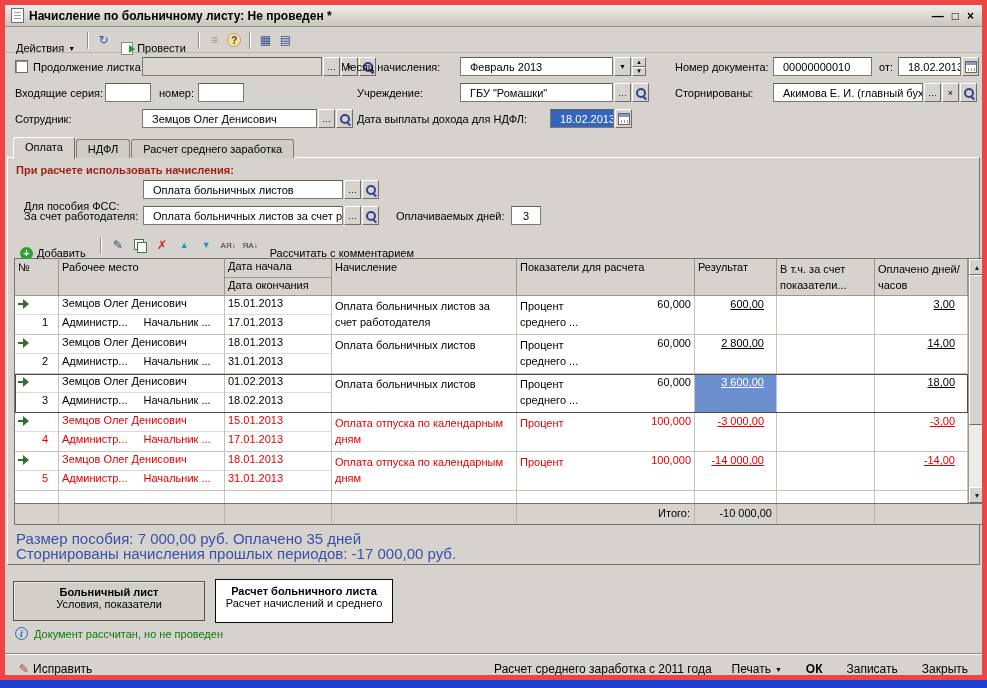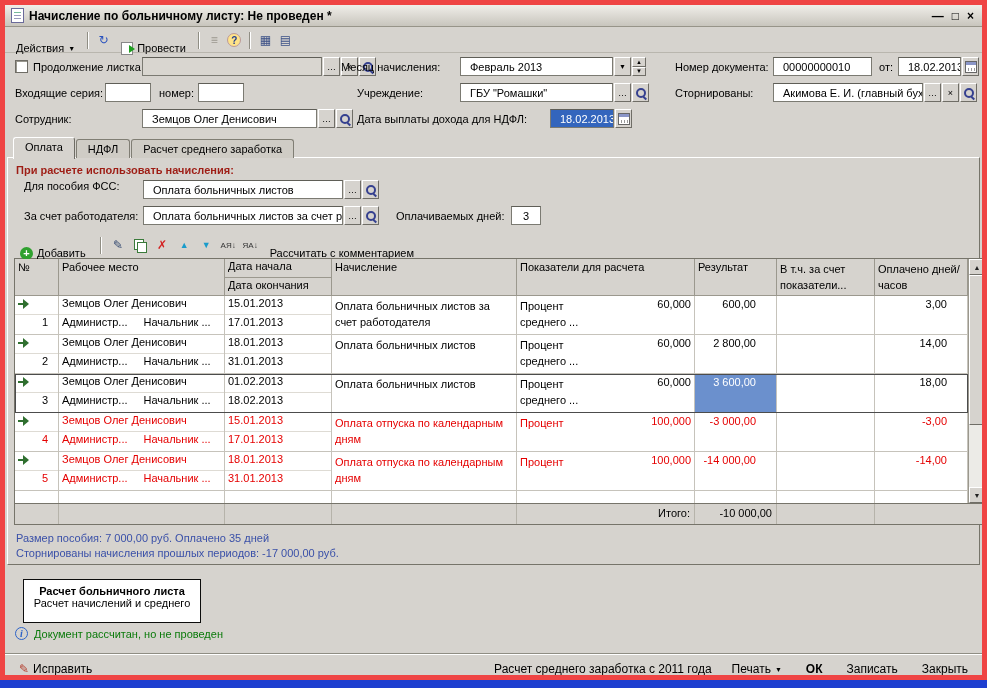--- a/index.html
+++ b/index.html
@@ -87,37 +87,37 @@
   .sub.top { border-bottom:1px solid #dedbd4; }
   .c-num .sub.bot { text-align:right; padding-right:10px; }
   .row-arrow { position:relative; display:inline-block; width:12px; height:10px; top:2px; }
   .row-arrow::before { content:""; position:absolute; left:0; top:4px; width:5px; height:2px; background:#2f6f2f; }
   .row-arrow::after { content:""; position:absolute; left:5px; top:0; border-left:6px solid #2f6f2f; border-top:5px solid transparent; border-bottom:5px solid transparent; }
   .pos { display:flex; gap:16px; }
   .c-accr { padding:2px 3px; line-height:16px; white-space:normal; }
   .c-ind { display:flex; justify-content:space-between; padding:2px 3px; }
   .ind-name div { line-height:16px; white-space:nowrap; }
   .ind-val { text-align:right; }
-  .c-res,.c-paid { text-align:right; padding:2px 20px 0 3px; }
+  .c-res,.c-paid { text-align:right; padding:2px 12px 0 3px;text-decoration:underline; }
   .rec.neg,.rec.neg .cell { color:#e50000; }
   .rec.current { outline:1px solid #4c4c4c; outline-offset:-1px; }
   .rec.current .c-res { background:#6b90cd; color:#fff; }
   .filler { height:12px; }
   .filler .cell { height:12px; }
 
   .vscroll { width:17px; background:#ecebe7; border-left:1px solid #9b988e; display:flex; flex-direction:column; }
   .sbtn { height:16px; display:flex; align-items:center; justify-content:center; font-size:7px; color:#222; }
   .strack { flex:1; position:relative; }
   .sthumb { position:absolute; left:0; right:0; top:0; height:150px; }
 
   .totals { width:972px; margin-left:6px; border:1px solid #76746a; border-top:none; background:#d6d3ce; display:grid; grid-template-columns:44px 166px 107px 185px 178px 82px 98px 110px; }
   .tcell { border-right:1px solid #b6b3aa; padding:3px 4px; height:20px; font-size:11px; }
   .tcell.r { text-align:right; }
 
-  .summary { margin:6px 0 0 8px; color:#3a50a8; font-size:11px; line-height:15px; }
+  .summary { margin:6px 0 0 8px; color:#3a50a8; font-size:15px; line-height:15px; }
 
   
   .bottom-tabs { position:absolute; top:574px; left:8px; display:flex; align-items:flex-start; z-index:1; }
   .btab { text-align:center; }
   .btab .t { font-weight:bold; font-size:11px; }
   .btab .s { font-size:11px; }
   .btab1 { width:192px; height:40px; margin-top:2px; background:#d2cfc8; border:1px solid #55534b; padding-top:4px; box-shadow:inset 1px 1px 0 #e9e7e2; }
   .btab2 { width:178px; height:44px; margin-left:10px; background:#fff; border:1px solid #0c0c0c; padding-top:5px; }
 
   .status-line { position:absolute; top:622px; left:10px; display:flex; align-items:center; gap:6px; }
@@ -252,21 +252,21 @@
   <div class="tabs">
     <div class="tab active"><span>Оплата</span></div>
     <div class="tab"><span>НДФЛ</span></div>
     <div class="tab"><span>Расчет среднего заработка</span></div>
   </div>
 
   <div class="tab-panel">
     <div class="grp-title">При расчете использовать начисления:</div>
 
     <div class="p-row">
-      <span class="lbl" style="left:16px; top:0;">Для пособия ФСС:</span>
+      <span class="lbl" style="left:16px; top:20px;">Для пособия ФСС:</span>
       <span class="grp" style="left:135px; top:0;">
         <span class="fld" style="width:200px;">Оплата больничных листов</span>
         <span class="mini btn3d">…</span>
         <span class="mini btn3d">
               <span class="mag"></span>
             </span>
       </span>
     </div>
 
     <div class="p-row">
@@ -509,20 +509,24 @@
           <div class="tcell" style="border-right:none;"></div>
     </div>
 
     <div class="summary">
       <div>Размер пособия: 7 000,00 руб. Оплачено 35 дней</div>
       <div>Сторнированы начисления прошлых периодов: -17 000,00 руб.</div>
     </div>
   </div>
 
   <div class="bottom-tabs">
+    <div class="btab btab1">
+      <div class="t">Больничный лист</div>
+      <div class="s">Условия, показатели</div>
+    </div>
     <div class="btab btab2">
       <div class="t">Расчет больничного листа</div>
       <div class="s">Расчет начислений и среднего</div>
     </div>
   </div>
 
   <div class="status-line">
     <span class="info-ic">i</span>
     <span class="status-txt">Документ рассчитан, но не проведен</span>
   </div>

